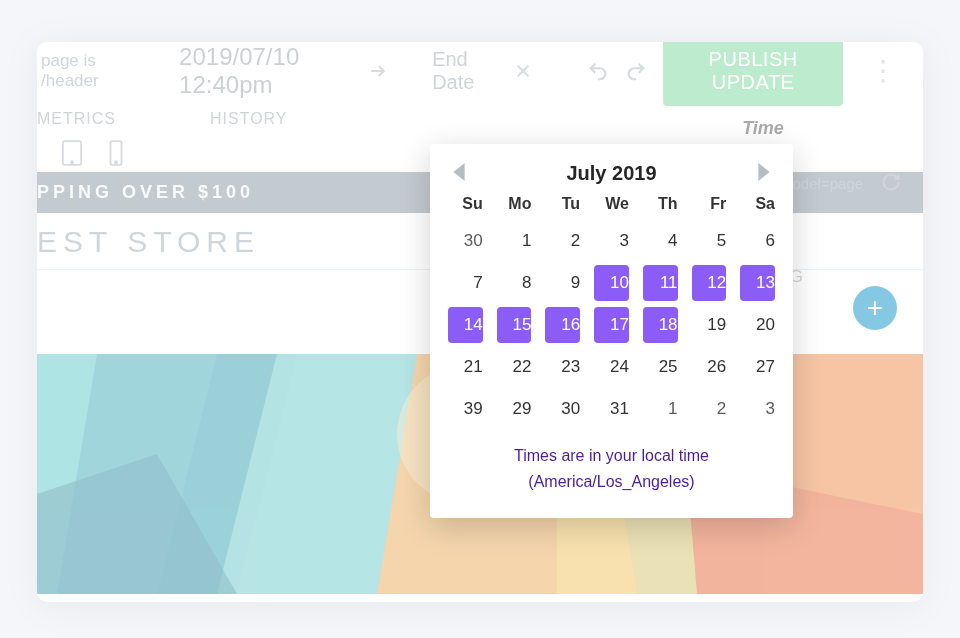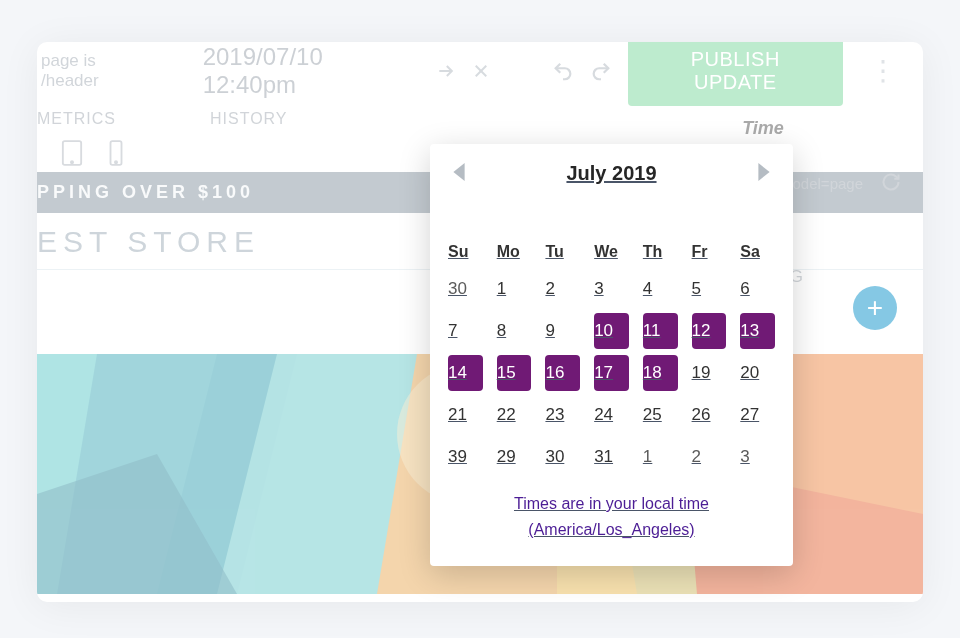--- a/index.html
+++ b/index.html
@@ -128,47 +128,45 @@
   .calendar {
     position:absolute;
     left:393px;
     top:102px;
     width:363px;
     background:#fff;
     border-radius:4px;
     box-shadow: 0 8px 32px rgba(0,0,0,0.18);
     padding: 8px 18px 24px 18px;
     z-index:10;
-    text-decoration:underline;
   }
   .cal-head {
     display:flex;
     align-items:center;
     justify-content:space-between;
     padding: 10px 4px 6px 4px;
   }
   .cal-head .arrow { color:#b5bcc3; cursor:pointer; }
   .cal-title { font-weight:700; font-size:20px; color:#262626; }
   .cal-grid {
     display:grid;
     grid-template-columns: repeat(7, 1fr);
     gap: 6px 14px;
-    text-align:left;
-    margin-top:48px;
+    text-align:right;
   }
   .dow { font-weight:600; color:#333; font-size:16px; padding:4px 0;}
   .day {
     font-size:17px;
     color:#333;
     padding:8px 0;
     border-radius:4px;
     cursor:pointer;
   }
   .day.sel {
-    background:#701a75;
+    background:#8b5cf6;
     color:#fff;
   }
   .day.muted { color:#5b5b5b; }
   .cal-foot {
     text-align:center;
     color:#4c1d95;
     font-size:16px;
     padding-top:16px;
     line-height:1.6;
   }
@@ -182,20 +180,21 @@
 
     <div class="toolbar">
       <span class="path-text">page is /header</span>
       <span class="date-text">2019/07/10 12:40pm</span>
       <span class="ic">
         <svg width="20" height="20" viewBox="0 0 24 24" fill="none" stroke="currentColor" stroke-width="2.4">
             <line x1="4" y1="12" x2="18" y2="12"></line>
             <polyline points="13 6 19 12 13 18"></polyline>
           </svg>
       </span>
+      <span class="end-date">End Date</span>
       <span class="ic">
         <svg width="18" height="18" viewBox="0 0 24 24" fill="none" stroke="currentColor" stroke-width="2.6">
             <line x1="5" y1="5" x2="19" y2="19"></line>
             <line x1="19" y1="5" x2="5" y2="19"></line>
           </svg>
       </span>
       <span style="width:30px"></span>
       <span class="ic">
         <svg width="22" height="22" viewBox="0 0 24 24" fill="none" stroke="currentColor" stroke-width="2.4">
             <path d="M9 14 4 9l5-5"></path>

